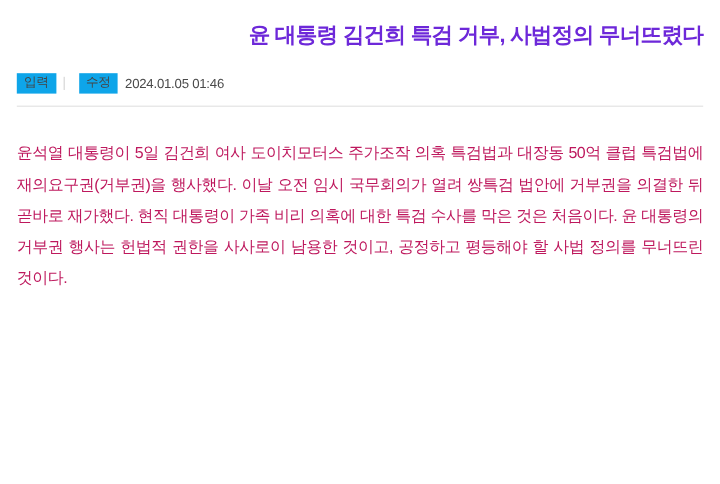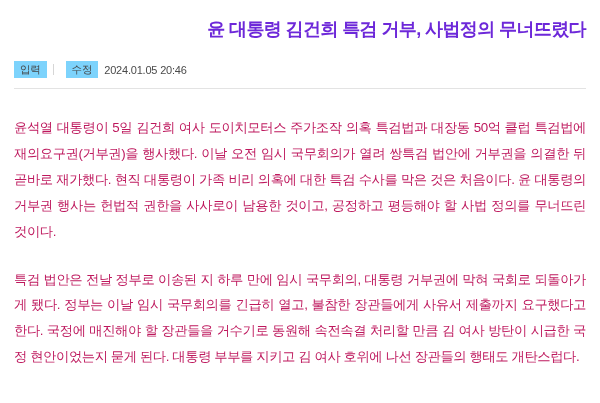--- a/index.html
+++ b/index.html
@@ -35,21 +35,21 @@
     border-bottom: 1px solid #e3e3e3;
   }
   .meta {
     display: flex;
     align-items: center;
     font-size: 11px;
     color: #555555;
     letter-spacing: -0.2px;
   }
   .meta-label {
-    background: #7dd3fc;
+    background: #0ea5e9;
     color: #444444;
     padding: 3px 6px;
     margin-right: 6px;
     font-size: 10.5px;
     line-height: 1;
   }
   .meta-value {
     color: #4a4a4a;
     margin-right: 12px;
   }
@@ -79,22 +79,21 @@
 
 <div class="article">
 
   <h1 class="headline">윤 대통령 김건희 특검 거부, 사법정의 무너뜨렸다</h1>
 
   <div class="meta-wrap">
     <div class="meta">
       <span class="meta-label">입력</span>
       <span class="meta-sep"></span>
       <span class="meta-label">수정</span>
-      <span class="meta-value">2024.01.05 20:46</span>
+      <span class="meta-value">2024.01.05 01:46</span>
     </div>
   </div>
 
   <div class="body-text">
     <p>윤석열 대통령이 5일 김건희 여사 도이치모터스 주가조작 의혹 특검법과 대장동 50억 클럽 특검법에 재의요구권(거부권)을 행사했다. 이날 오전 임시 국무회의가 열려 쌍특검 법안에 거부권을 의결한 뒤 곧바로 재가했다. 현직 대통령이 가족 비리 의혹에 대한 특검 수사를 막은 것은 처음이다. 윤 대통령의 거부권 행사는 헌법적 권한을 사사로이 남용한 것이고, 공정하고 평등해야 할 사법 정의를 무너뜨린 것이다.</p>
-    <p>특검 법안은 전날 정부로 이송된 지 하루 만에 임시 국무회의, 대통령 거부권에 막혀 국회로 되돌아가게 됐다. 정부는 이날 임시 국무회의를 긴급히 열고, 불참한 장관들에게 사유서 제출까지 요구했다고 한다. 국정에 매진해야 할 장관들을 거수기로 동원해 속전속결 처리할 만큼 김 여사 방탄이 시급한 국정 현안이었는지 묻게 된다. 대통령 부부를 지키고 김 여사 호위에 나선 장관들의 행태도 개탄스럽다.</p>
   </div>
 
 </div>
 
 </body></html>

